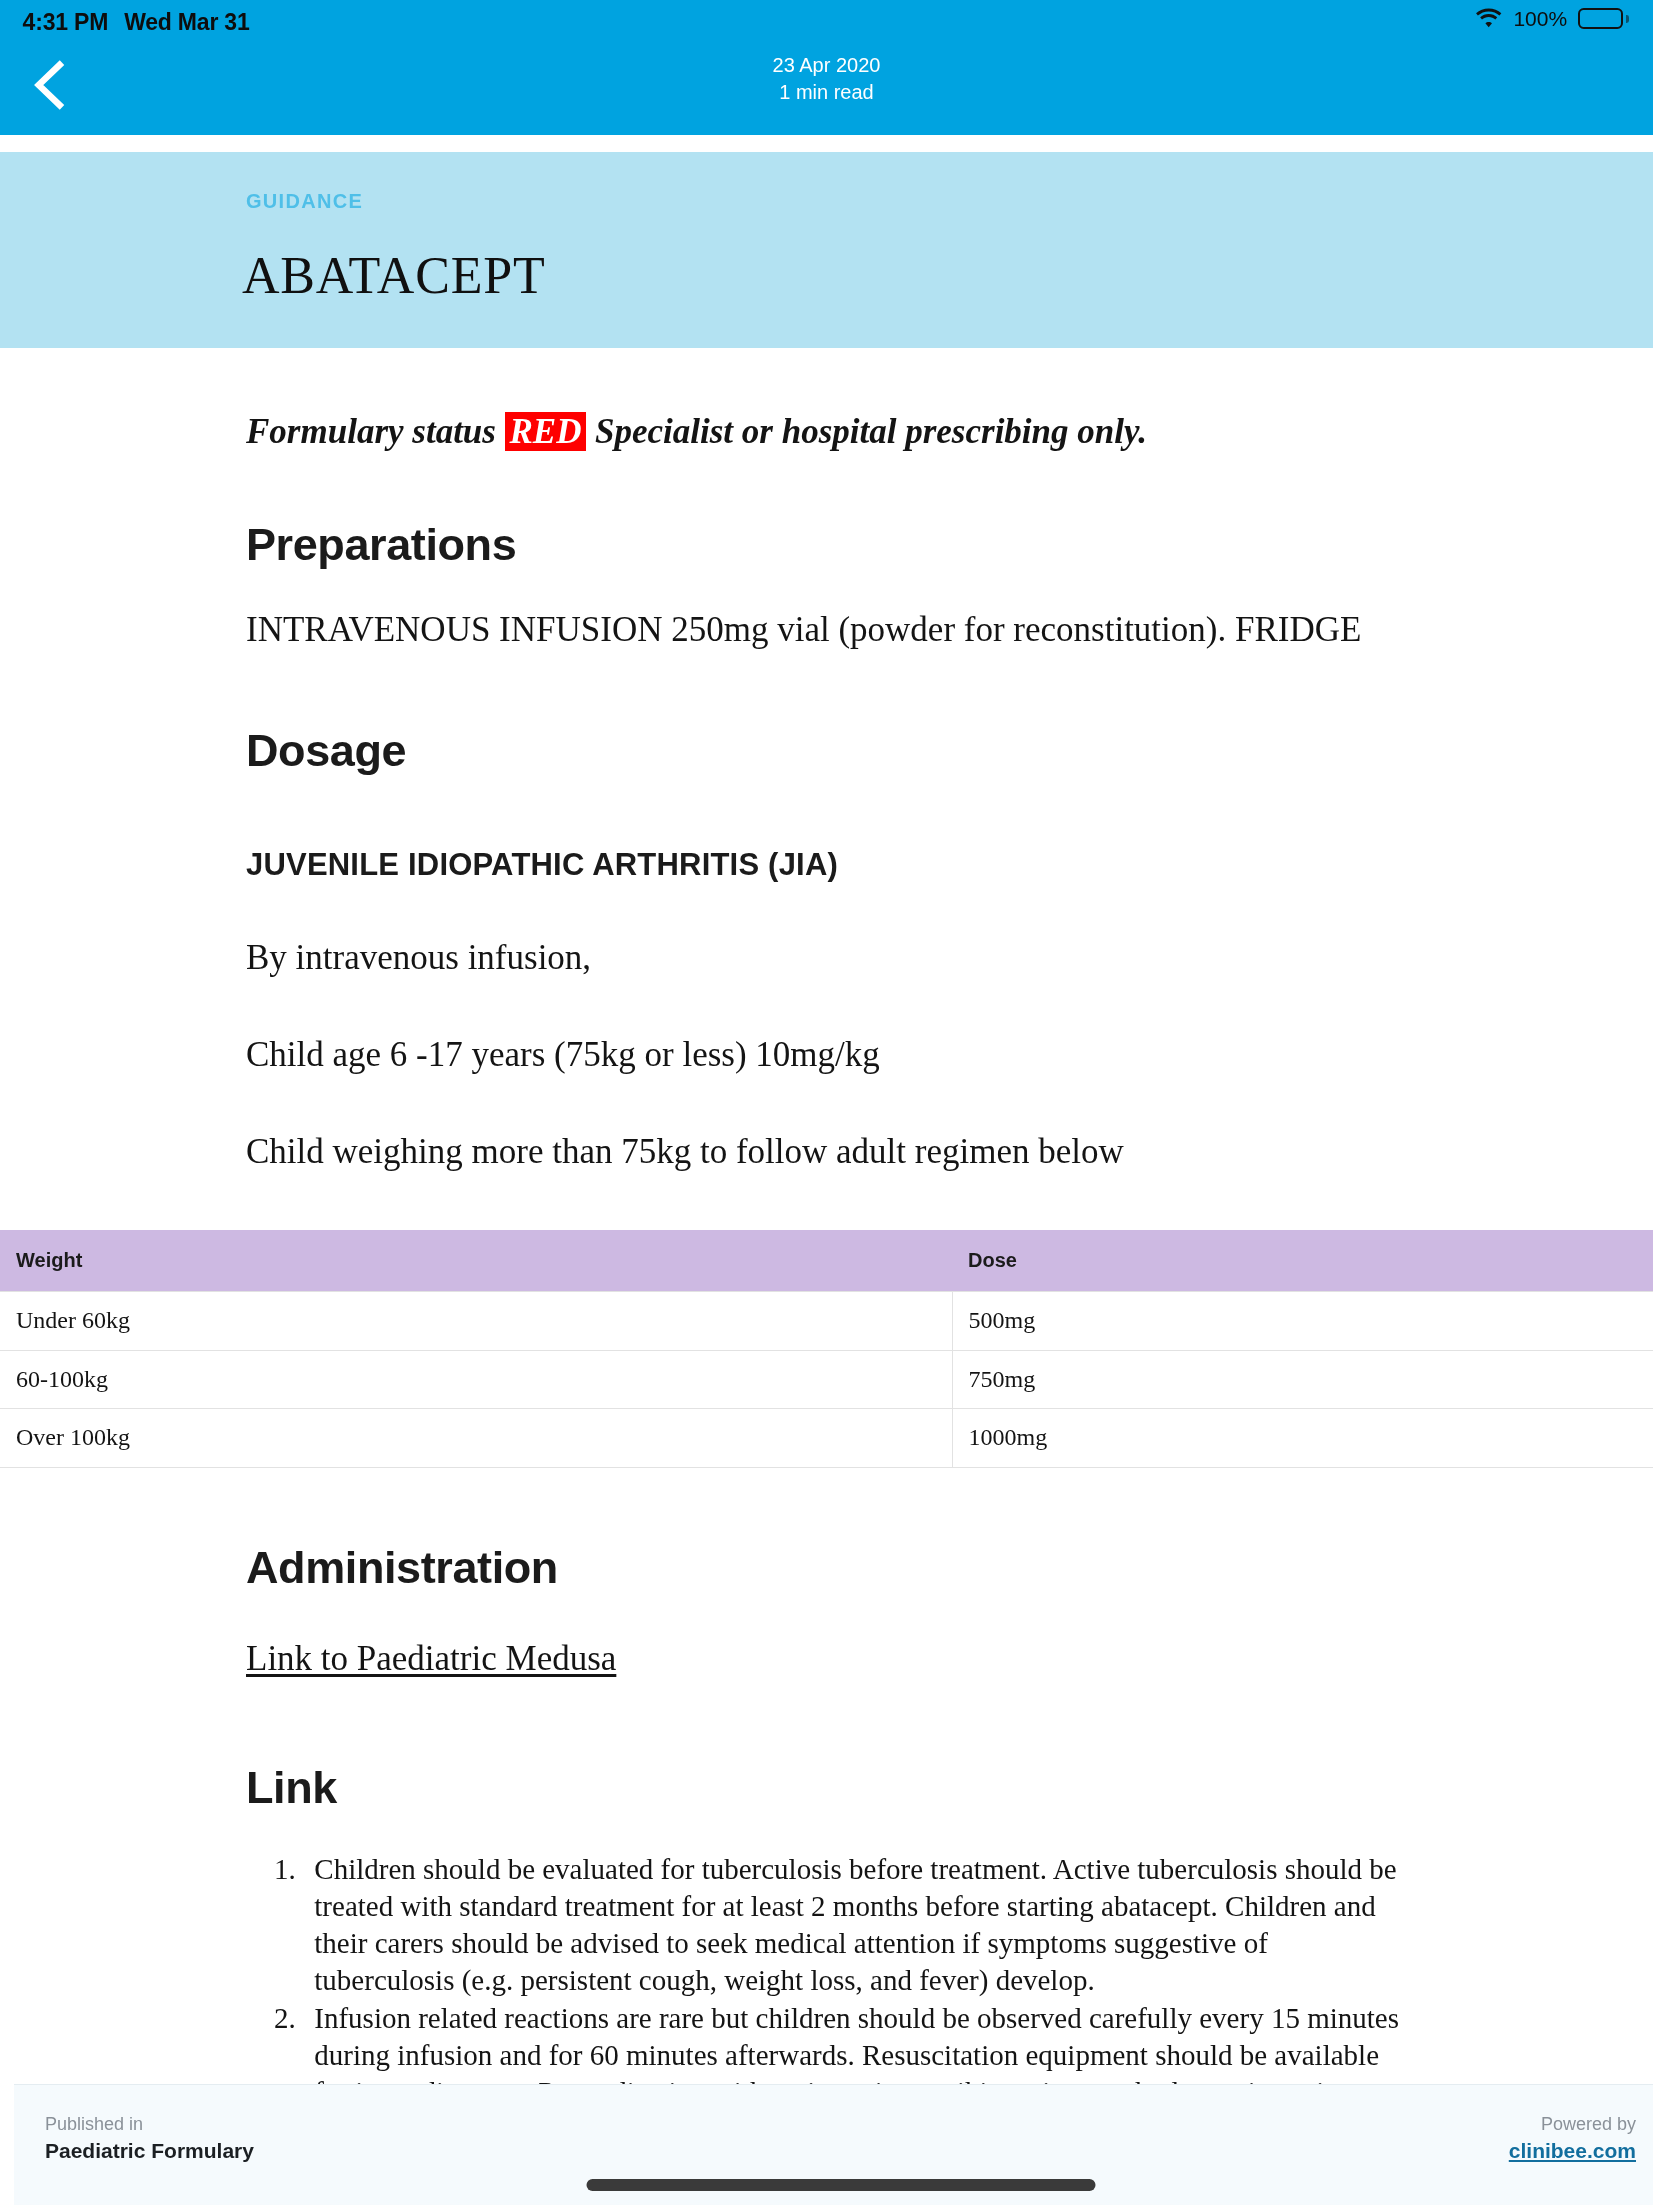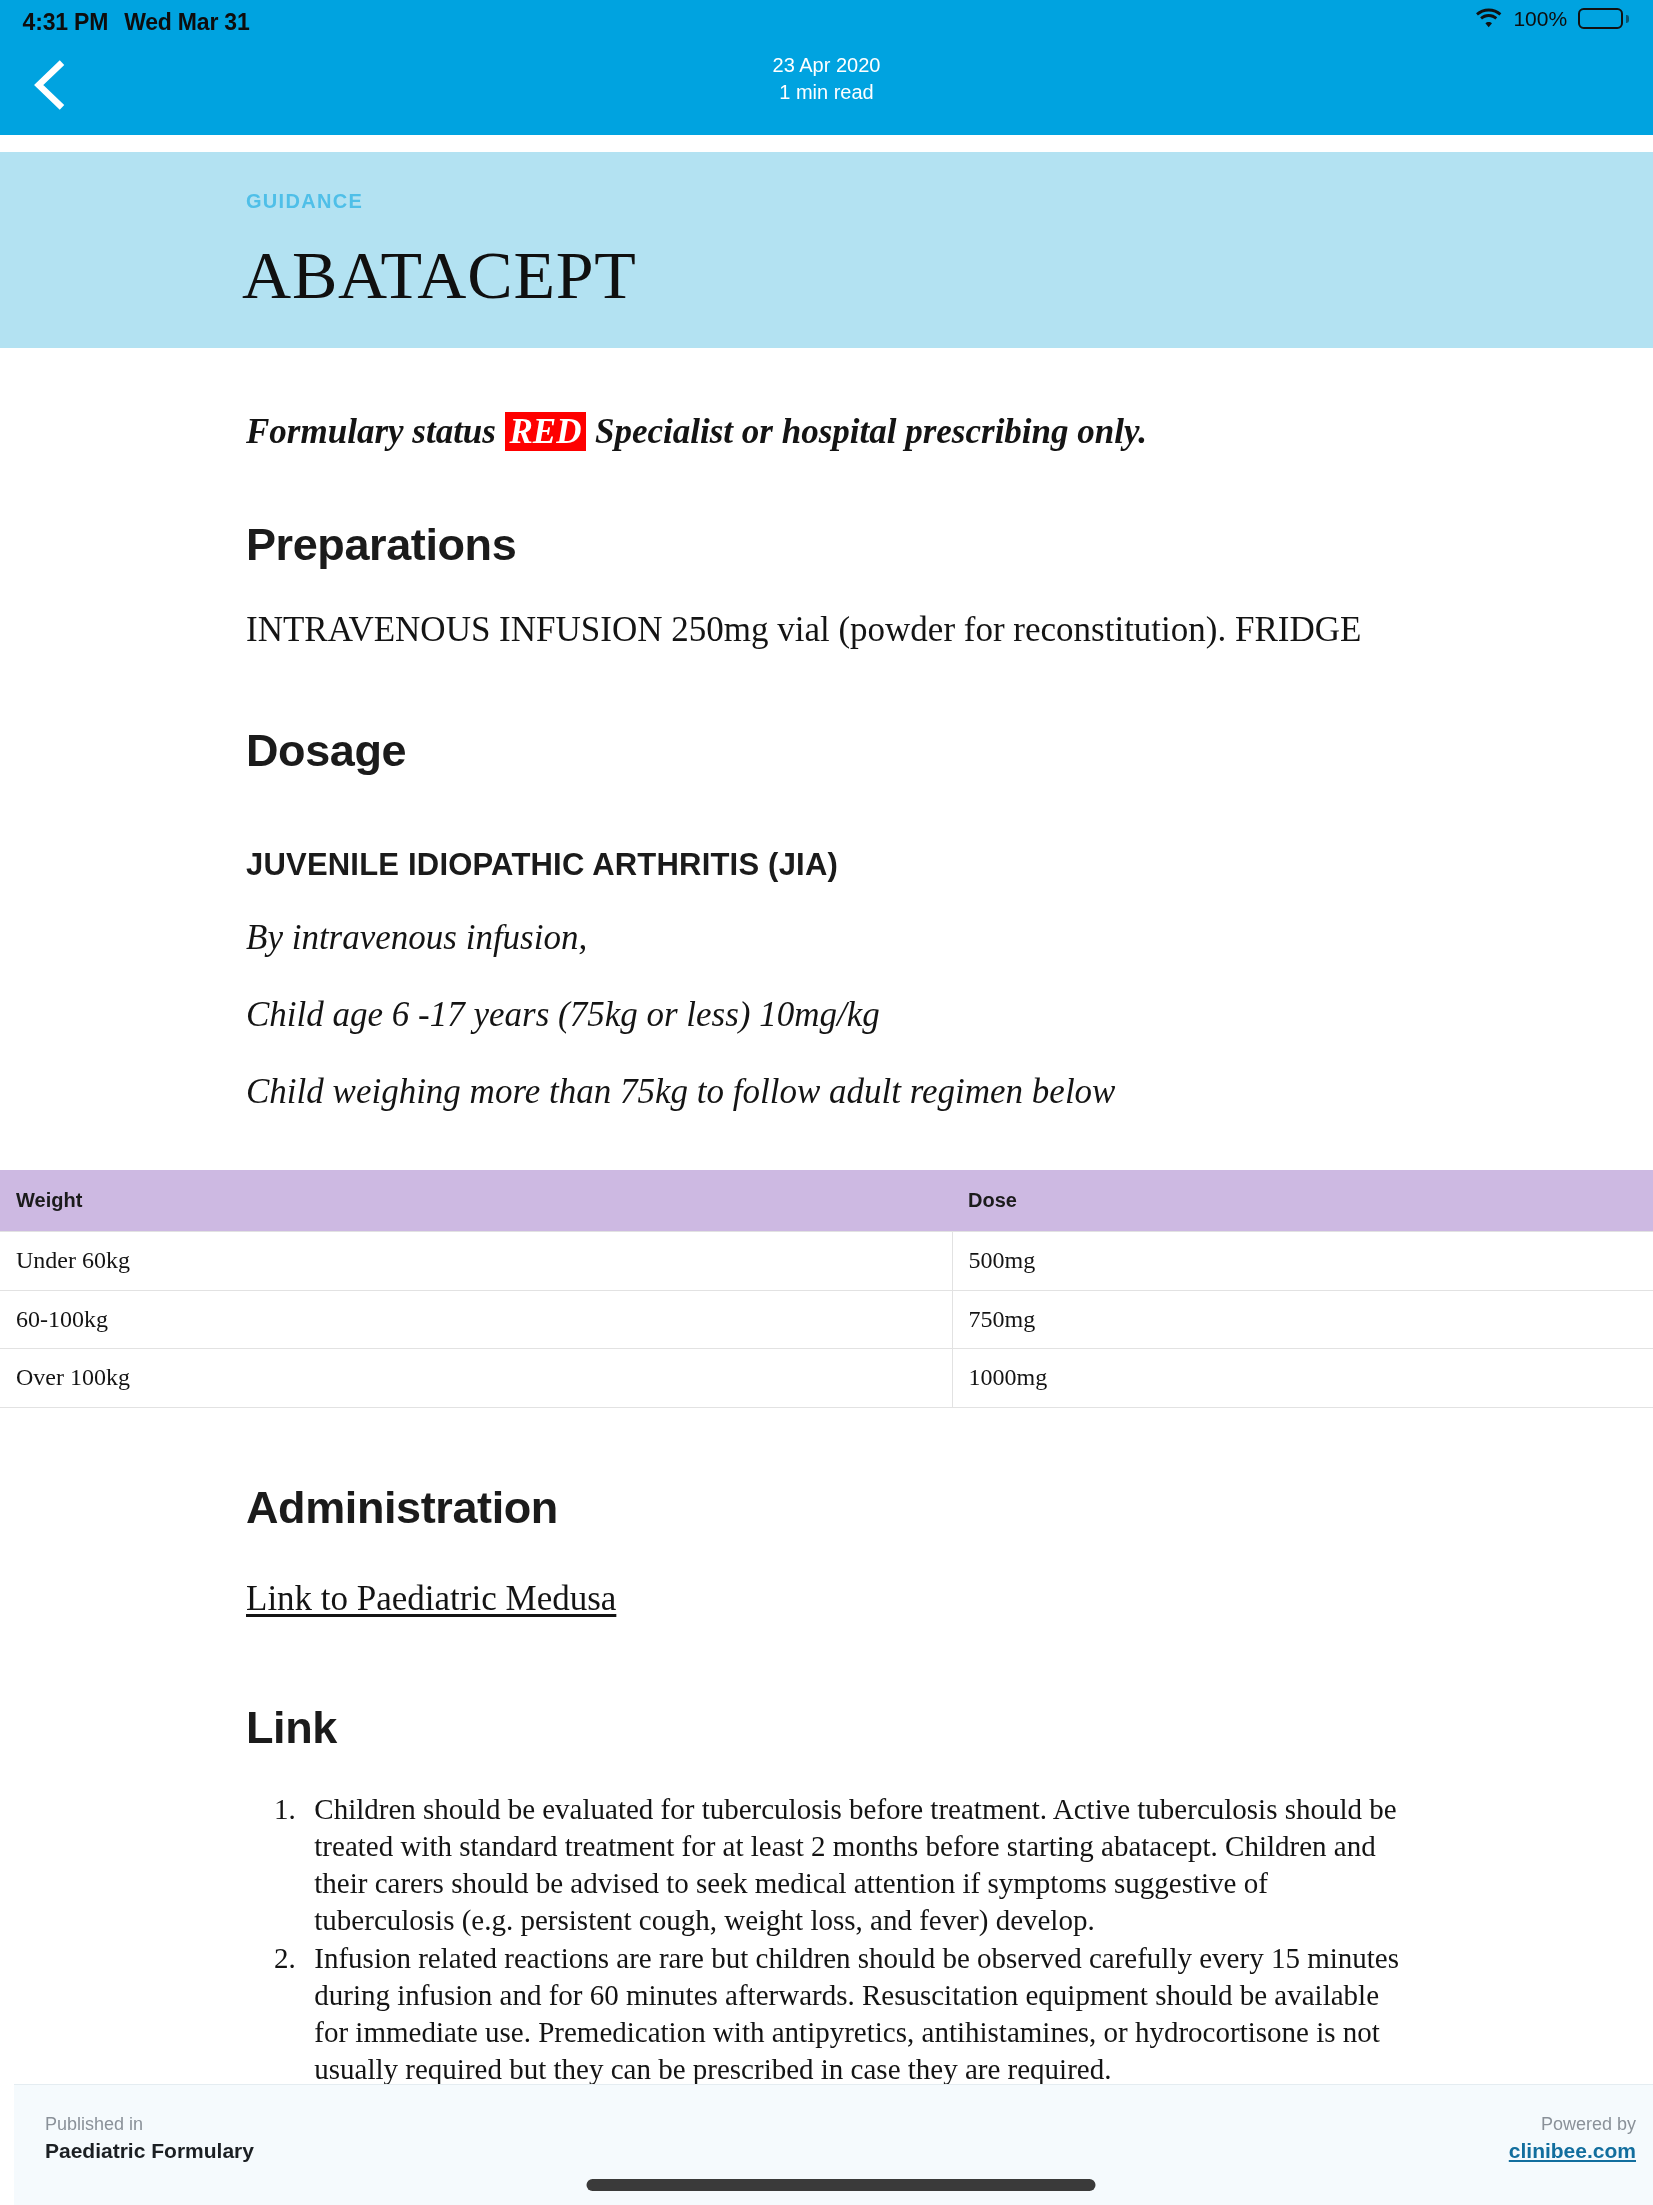--- a/index.html
+++ b/index.html
@@ -64,21 +64,21 @@
     background:#b3e2f2; z-index:20;padding-left:35px;
   }
   .kicker{
     position:absolute; left:246px; top:38px;
     font-size:20px; font-weight:700; letter-spacing:1.3px;
     color:#4fbfe8;
   }
   .doc-title{
     position:absolute; left:242px; top:79px;
     font-family:"Liberation Serif", serif;
-    font-size:68px; line-height:89px; font-weight:400;
+    font-size:52px; line-height:89px; font-weight:400;
     color:#101010; letter-spacing:0.8px;
   }
 
   
   .article{
     position:absolute; top:363px; left:0; width:1653px;
     z-index:10;
   }
   .pad{ padding-left:246px; padding-right:246px; }
 
@@ -104,21 +104,21 @@
   }
   p.body{
     font-family:"Liberation Serif", serif;
     font-size:35px; line-height:45px; color:#141414;
   }
 
   .mt-prep   { margin-top:66px; }
   .mt-prep-p { margin-top:36px; }
   .mt-dos    { margin-top:73px; }
   .mt-jia    { margin-top:69px; }
-  .mt-p      { margin-top:32px;font-style:italic; }
+  .mt-p      { margin-top:52px; }
 
   
   .table-wrap{
     margin-top:56px; width:1653px;
   }
   table.dose-table{
     width:1653px; border-collapse:collapse; table-layout:fixed;
   }
   table.dose-table th{
     background:#cdb9e2; text-align:left;

